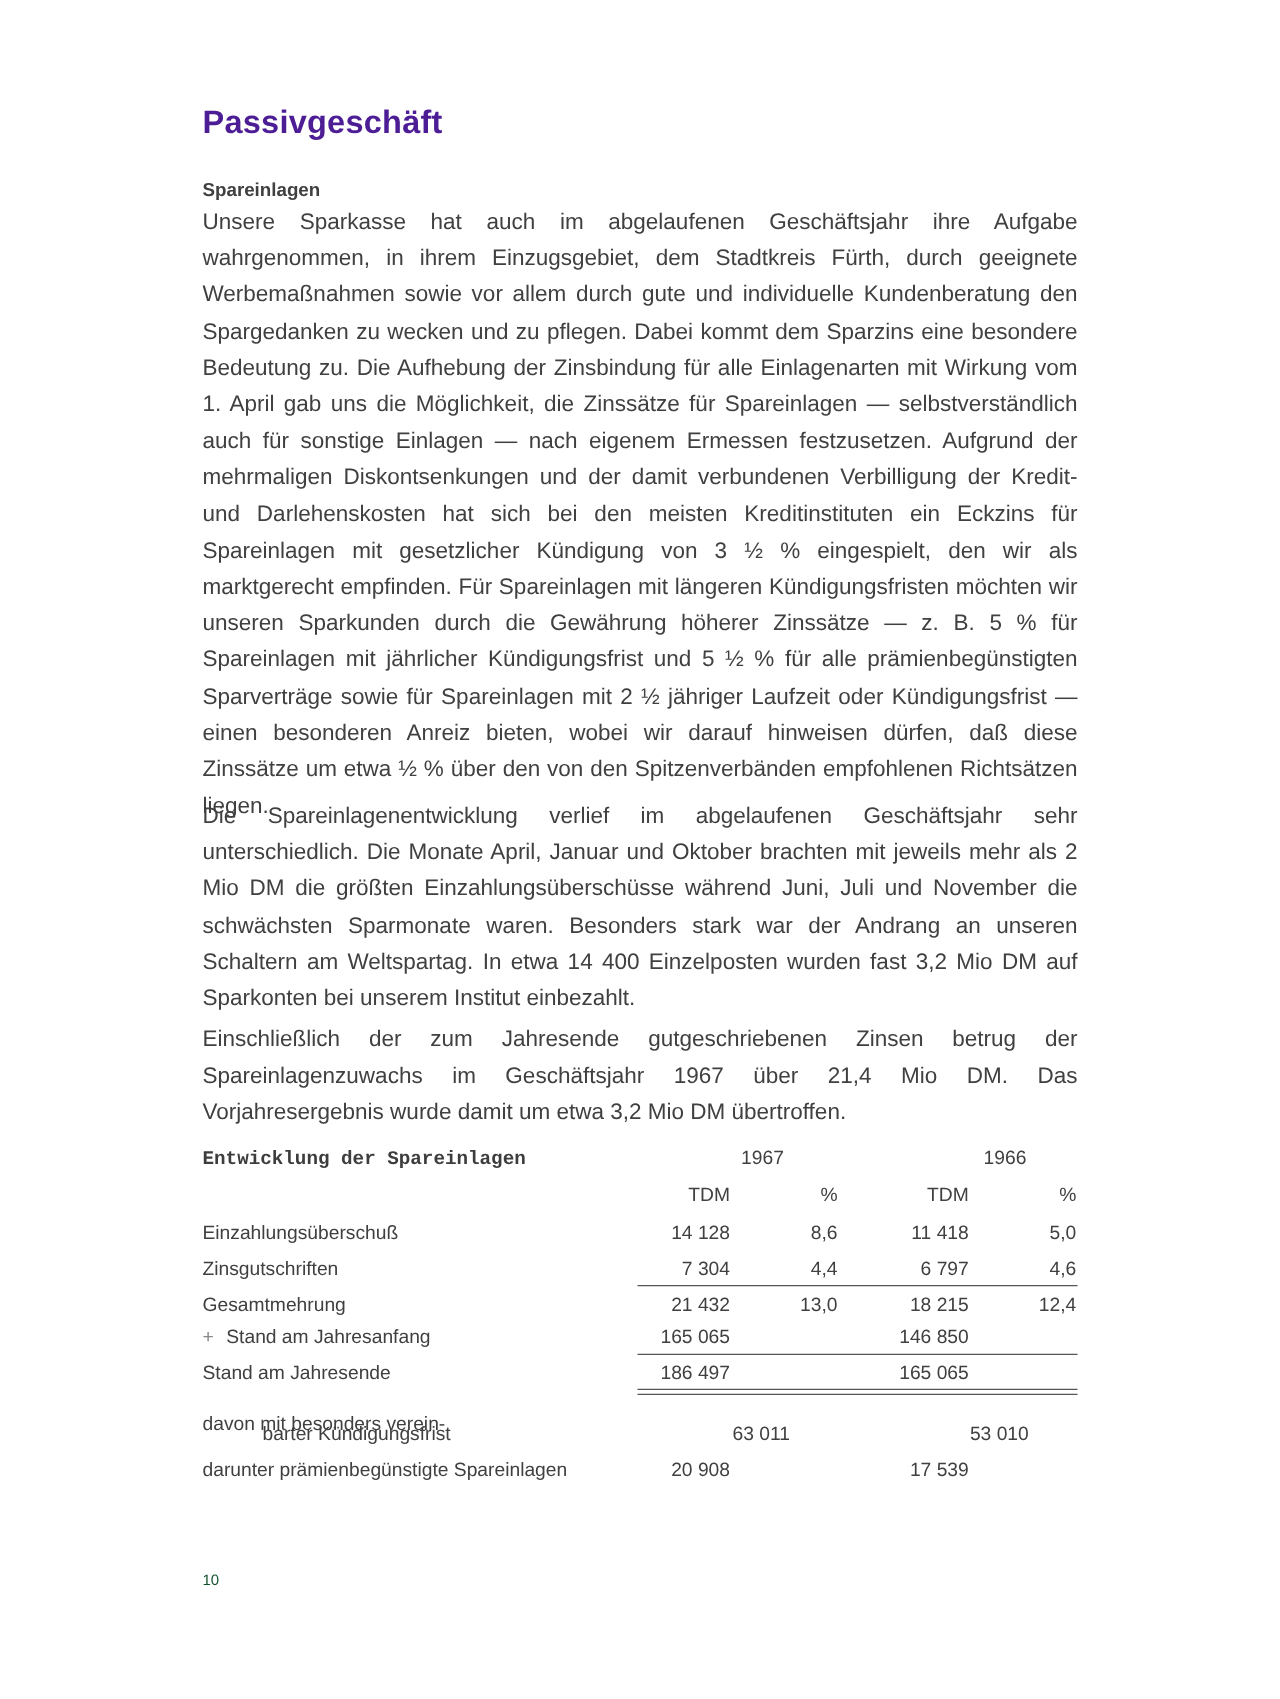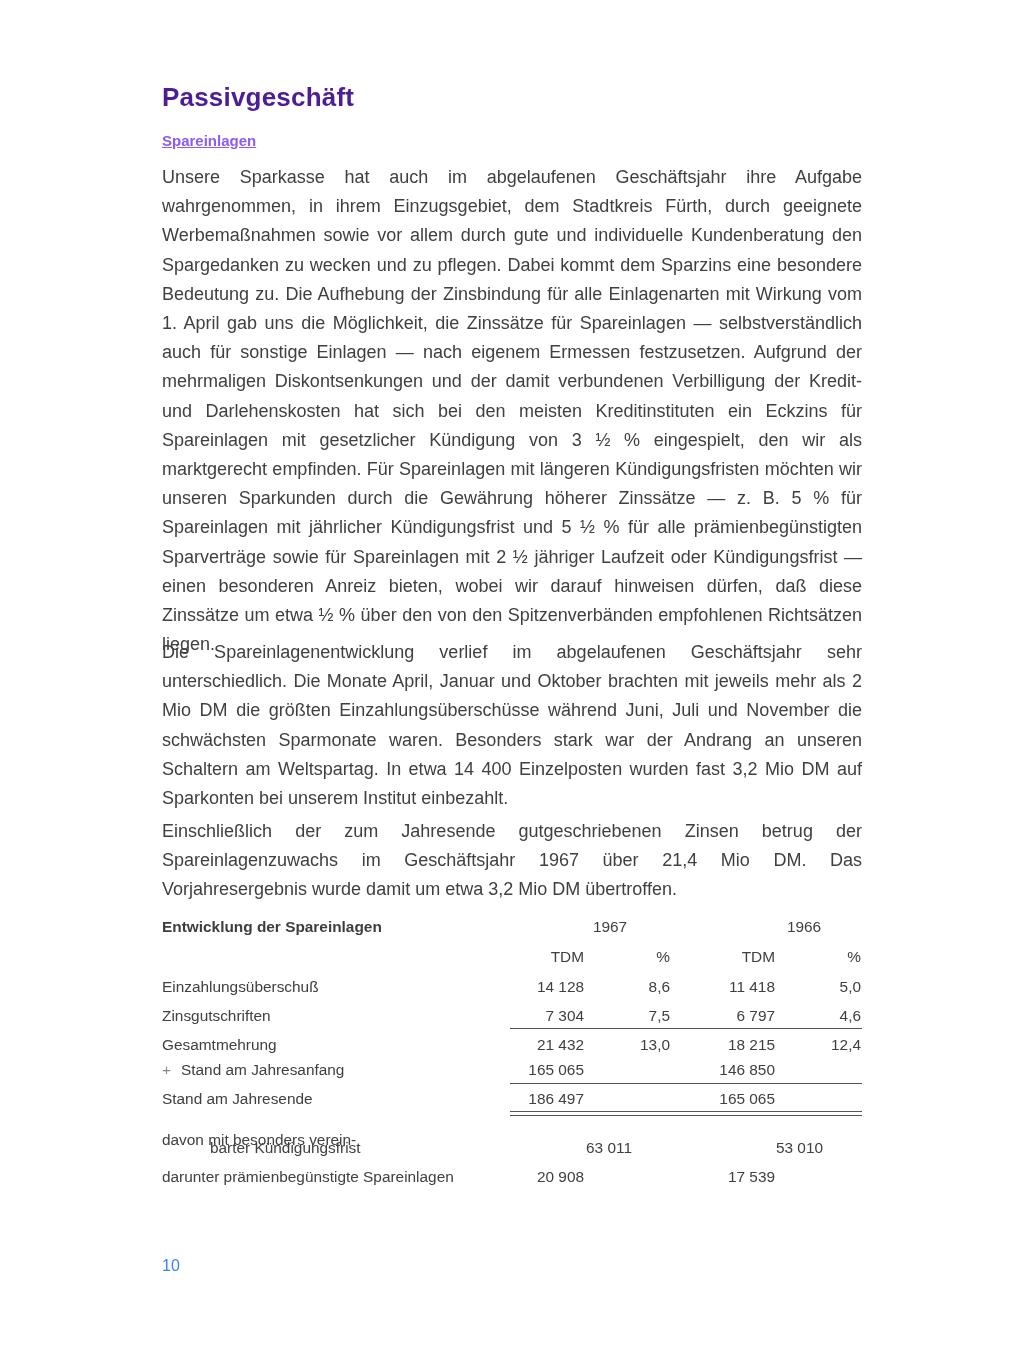--- a/index.html
+++ b/index.html
@@ -8,46 +8,46 @@
       font-family: "Liberation Sans", "DejaVu Sans", sans-serif;
       color: #3a3a3a;
     }
     .page { position: absolute; left: 162px; top: 0; width: 700px; }
     .title {
       position: absolute; top: 82px; left: 0;
       font-size: 26px; font-weight: bold; color: #4c1d95; letter-spacing: 0.2px;
       margin: 0;
     }
     .subtitle {
-      position: absolute; top: 132px; left: 0;
-      font-size: 15px; font-weight: bold; color: #8b5cf6; margin: 0; text-decoration: underline;
+      position: absolute; top: 144px; left: 0;
+      font-size: 15px; font-weight: bold; color: #404040; margin: 0;
     }
     .para {
       position: absolute; left: 0; width: 700px; margin: 0;
       font-size: 18px; line-height: 29.2px; text-align: justify;
       color: #404040;
     }
     #p1 { top: 163px; }
     #p2 { top: 638px; }
     #p3 { top: 817px; }
 
     .tbl { position: absolute; left: 0; top: 918px; width: 700px; font-size: 15.4px; color: #404040; }
     .tbl .row { position: absolute; left: 0; width: 700px; height: 24px; }
     .tbl .lbl { position: absolute; left: 0; white-space: nowrap; }
     .tbl .num { position: absolute; text-align: right; white-space: nowrap; }
     .c1 { left: 346px; width: 76px; }
     .c2 { left: 430px; width: 78px; }
     .c3 { left: 540px; width: 73px; }
     .c4 { left: 620px; width: 79px; }
-    .tbl .head-title { font-weight: bold; color: #3d3d3d; }
+    .tbl .head-title { font-weight: bold; color: #3d3d3d; font-family: Liberation Mono, monospace; }
     .line { position: absolute; height: 0; border-top: 1.5px solid #555; }
     .dline { position: absolute; height: 3px; border-top: 1.5px solid #555; border-bottom: 1.5px solid #555; }
     .plus { color: #888; margin-right: 10px; }
 
-    .pageno { position: absolute; left: 162px; top: 1257px; font-size: 16px; color: #3b82f6; }
+    .pageno { position: absolute; left: 162px; top: 1257px; font-size: 12px; color: #14532d; }
   </style>
 </head>
 <body>
 
 <div class="page">
   <h1 class="title">Passivgeschäft</h1>
   <h2 class="subtitle">Spareinlagen</h2>
 
   <p class="para" id="p1">Unsere Sparkasse hat auch im abgelaufenen Geschäftsjahr ihre Aufgabe wahrgenommen, in ihrem Einzugsgebiet, dem Stadtkreis Fürth, durch geeignete Werbemaßnahmen sowie vor allem durch gute und individuelle Kundenberatung den Spargedanken zu wecken und zu pflegen. Dabei kommt dem Sparzins eine besondere Bedeutung zu. Die Aufhebung der Zinsbindung für alle Einlagenarten mit Wirkung vom 1. April gab uns die Möglichkeit, die Zinssätze für Spareinlagen — selbstverständlich auch für sonstige Einlagen — nach eigenem Ermessen festzusetzen. Aufgrund der mehrmaligen Diskontsenkungen und der damit verbundenen Verbilligung der Kredit- und Darlehenskosten hat sich bei den meisten Kreditinstituten ein Eckzins für Spareinlagen mit gesetzlicher Kündigung von 3 ½ % eingespielt, den wir als marktgerecht empfinden. Für Spareinlagen mit längeren Kündigungsfristen möchten wir unseren Sparkunden durch die Gewährung höherer Zinssätze — z. B. 5 % für Spareinlagen mit jährlicher Kündigungsfrist und 5 ½ % für alle prämienbegünstigten Sparverträge sowie für Spareinlagen mit 2 ½ jähriger Laufzeit oder Kündigungsfrist — einen besonderen Anreiz bieten, wobei wir darauf hinweisen dürfen, daß diese Zinssätze um etwa ½ % über den von den Spitzenverbänden empfohlenen Richtsätzen liegen.</p>
   <p class="para" id="p2">Die Spareinlagenentwicklung verlief im abgelaufenen Geschäftsjahr sehr unterschiedlich. Die Monate April, Januar und Oktober brachten mit jeweils mehr als 2 Mio DM die größten Einzahlungsüberschüsse während Juni, Juli und November die schwächsten Sparmonate waren. Besonders stark war der Andrang an unseren Schaltern am Weltspartag. In etwa 14 400 Einzelposten wurden fast 3,2 Mio DM auf Sparkonten bei unserem Institut einbezahlt.</p>
@@ -72,21 +72,21 @@
       <span class="lbl">Einzahlungsüberschuß</span>
       <span class="num c1">14 128</span>
       <span class="num c2">8,6</span>
       <span class="num c3">11 418</span>
       <span class="num c4">5,0</span>
     </div>
 
     <div class="row" style="top:89px;">
       <span class="lbl">Zinsgutschriften</span>
       <span class="num c1">7 304</span>
-      <span class="num c2">7,5</span>
+      <span class="num c2">4,4</span>
       <span class="num c3">6 797</span>
       <span class="num c4">4,6</span>
     </div>
     <div class="line" style="top:110px;left:348px;width:352px;"></div>
 
     <div class="row" style="top:118px;">
       <span class="lbl">Gesamtmehrung</span>
       <span class="num c1">21 432</span>
       <span class="num c2">13,0</span>
       <span class="num c3">18 215</span>

